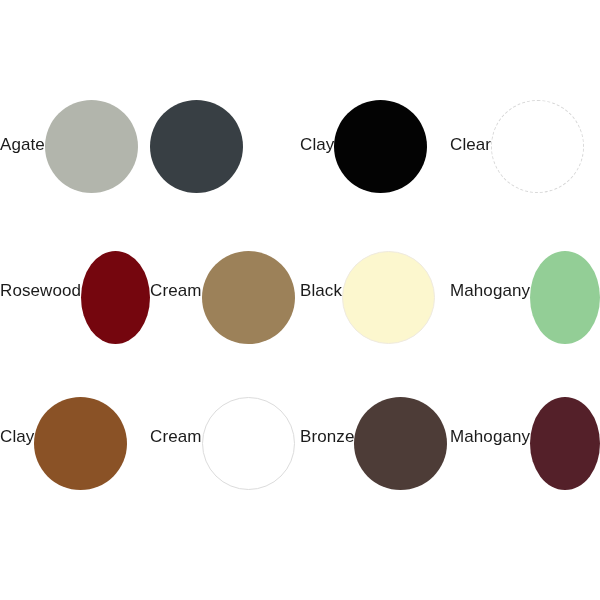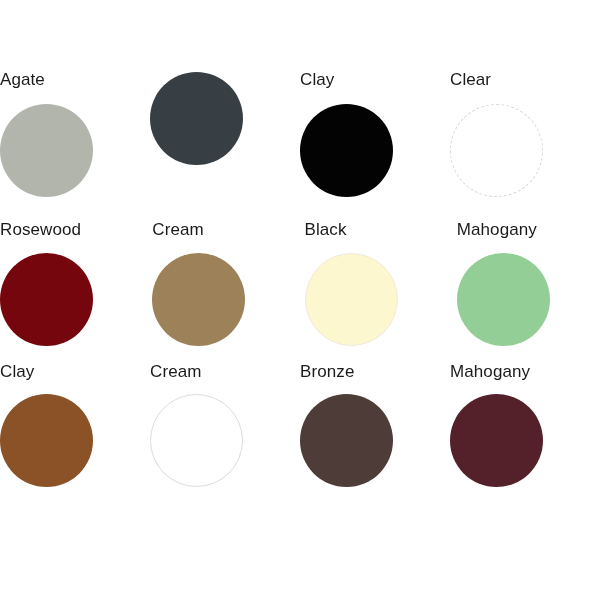--- a/index.html
+++ b/index.html
@@ -33,28 +33,28 @@
     flex-direction: column;
   }
 
   .swatch-row {
     display: flex;
     flex-direction: row;
     width: 600px;
   }
 
   .swatch-row.row-0 { height: 162px; }
-  .swatch-row.row-1 { height: 142px; gap: 9px; }
+  .swatch-row.row-1 { height: 142px; }
   .swatch-row.row-2 { height: 150px; }
 
   .swatch-cell {
     width: 150px;
     display: flex;
-    flex-direction: column;
-    align-items: flex-start;
+    flex-direction: row;
+    align-items: center;
     box-sizing: border-box;
   }
 
   .swatch-label {
     font-size: 17px;
     line-height: 20px;
     color: #1b1b1b;
     letter-spacing: 0.1px;
     white-space: nowrap;
     text-align: center;

